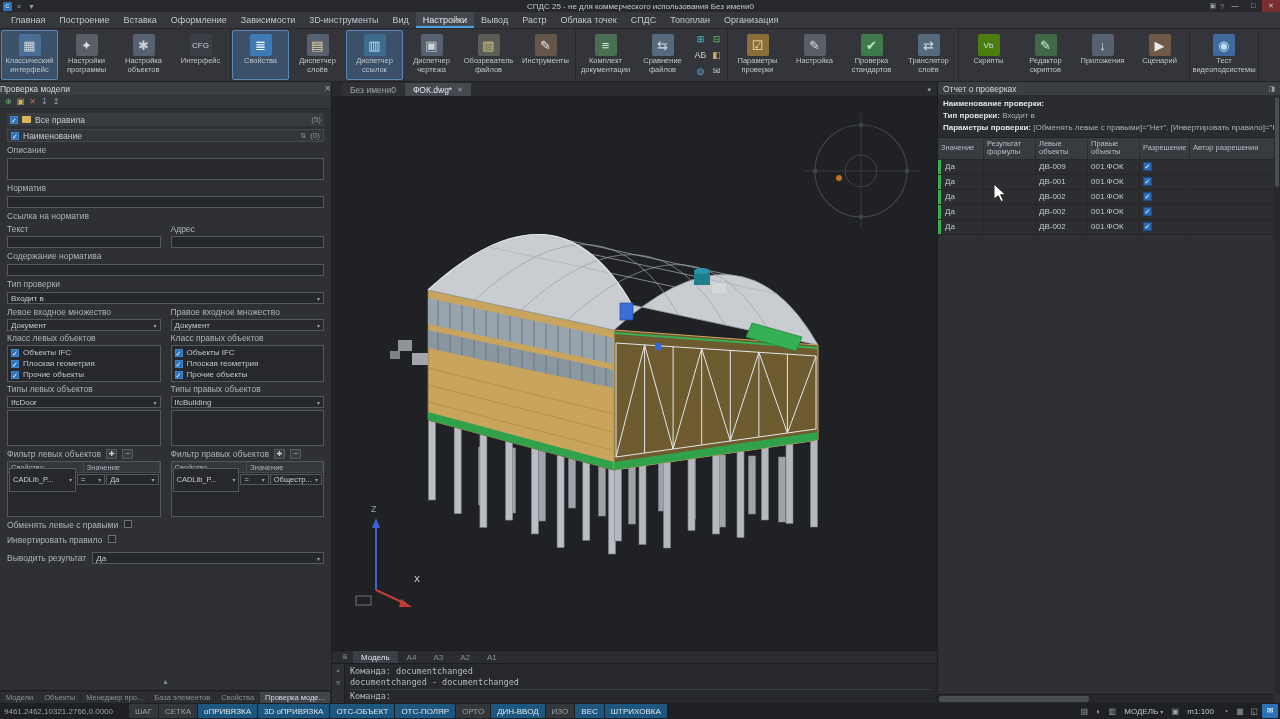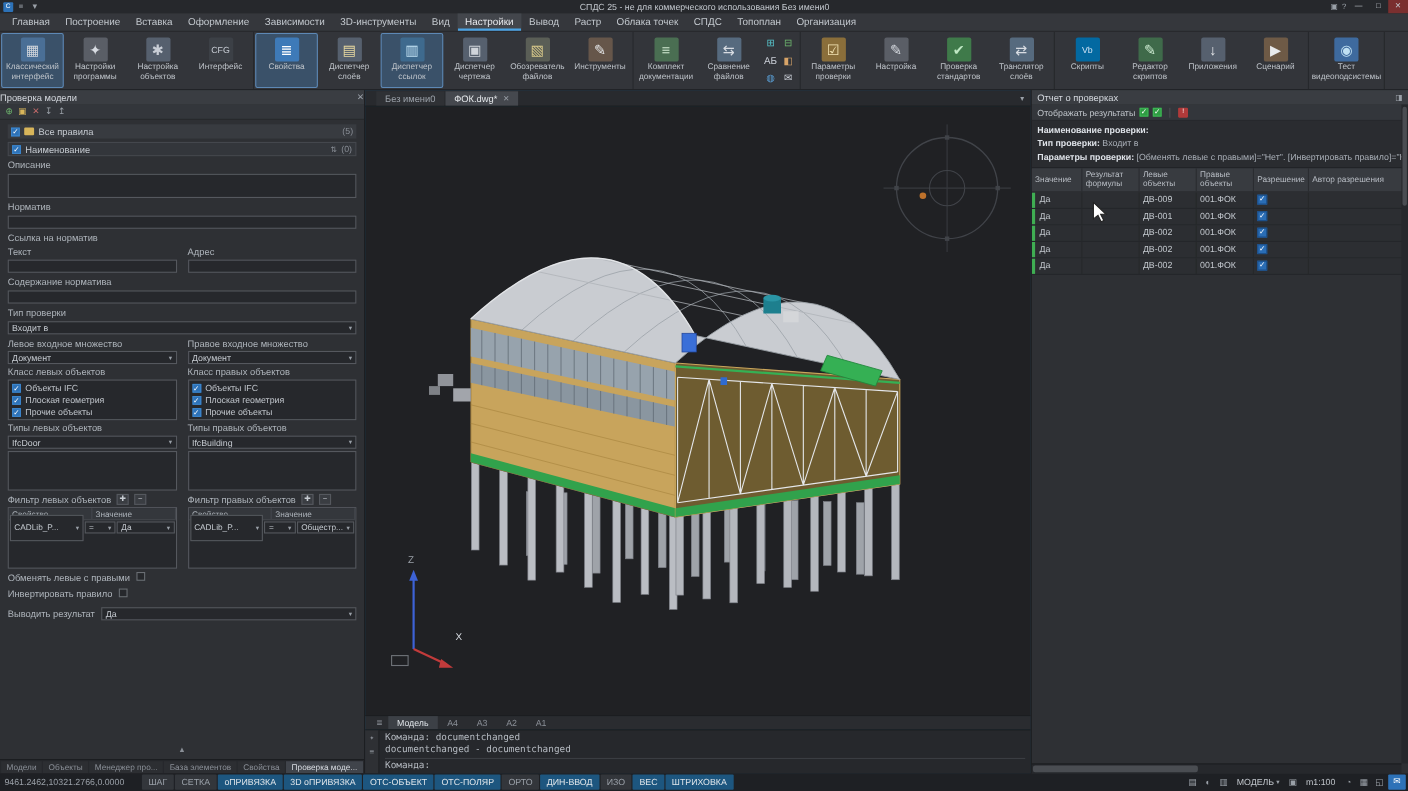--- a/index.html
+++ b/index.html
@@ -248,21 +248,21 @@
           <div class="ricon" style="background: rgb(63, 122, 74); color: rgb(191, 232, 196);">✔</div>
           <div class="rlabel">Проверка стандартов</div>
         </div>
         <div class="rbtn">
           <div class="ricon" style="background: rgb(86, 106, 126); color: rgb(216, 220, 226);">⇄</div>
           <div class="rlabel">Транслятор слоёв</div>
         </div>
       </div>
       <div class="rgroup">
         <div class="rbtn">
-          <div class="ricon" style="background: #0369a1; color: rgb(207, 226, 244); font-size: 8px;">Vb</div>
+          <div class="ricon" style="background: #4d7c0f; color: rgb(207, 226, 244); font-size: 8px;">Vb</div>
           <div class="rlabel">Скрипты</div>
         </div>
         <div class="rbtn">
           <div class="ricon" style="background: rgb(63, 106, 74); color: rgb(208, 238, 212);">✎</div>
           <div class="rlabel">Редактор скриптов</div>
         </div>
         <div class="rbtn">
           <div class="ricon" style="background: rgb(86, 96, 110); color: rgb(232, 234, 236);">↓</div>
           <div class="rlabel">Приложения</div>
         </div>
@@ -610,27 +610,20 @@
             <div class="cmd-line cmd-prompt">Команда:</div>
           </div>
       </div>
     </div>
 
     <div class="right-panel">
       <div class="rp-header">
         <span>Отчет о проверках</span>
         <span class="rp-pin">◨</span>
       </div>
-      <div class="rp-toolbar">
-        <span>Отображать результаты</span>
-        <span class="cb green"></span>
-        <span class="cb green"></span>
-        <span class="rp-sep"></span>
-        <span class="rp-err">!</span>
-      </div>
       <div class="rp-info">
         <div class="rp-info-line"><b>Наименование проверки:</b></div>
         <div class="rp-info-line"><b>Тип проверки:</b> <span class="val">Входит в</span></div>
         <div class="rp-info-line"><b>Параметры проверки:</b> <span class="val">[Обменять левые с правыми]="Нет". [Инвертировать правило]="Нет". [В</span></div>
       </div>
       <div class="rp-thead" id="rp-thead">
           <div class="rp-th">Значение</div>
           <div class="rp-th">Результат формулы</div>
           <div class="rp-th">Левые объекты</div>
           <div class="rp-th">Правые объекты</div>

